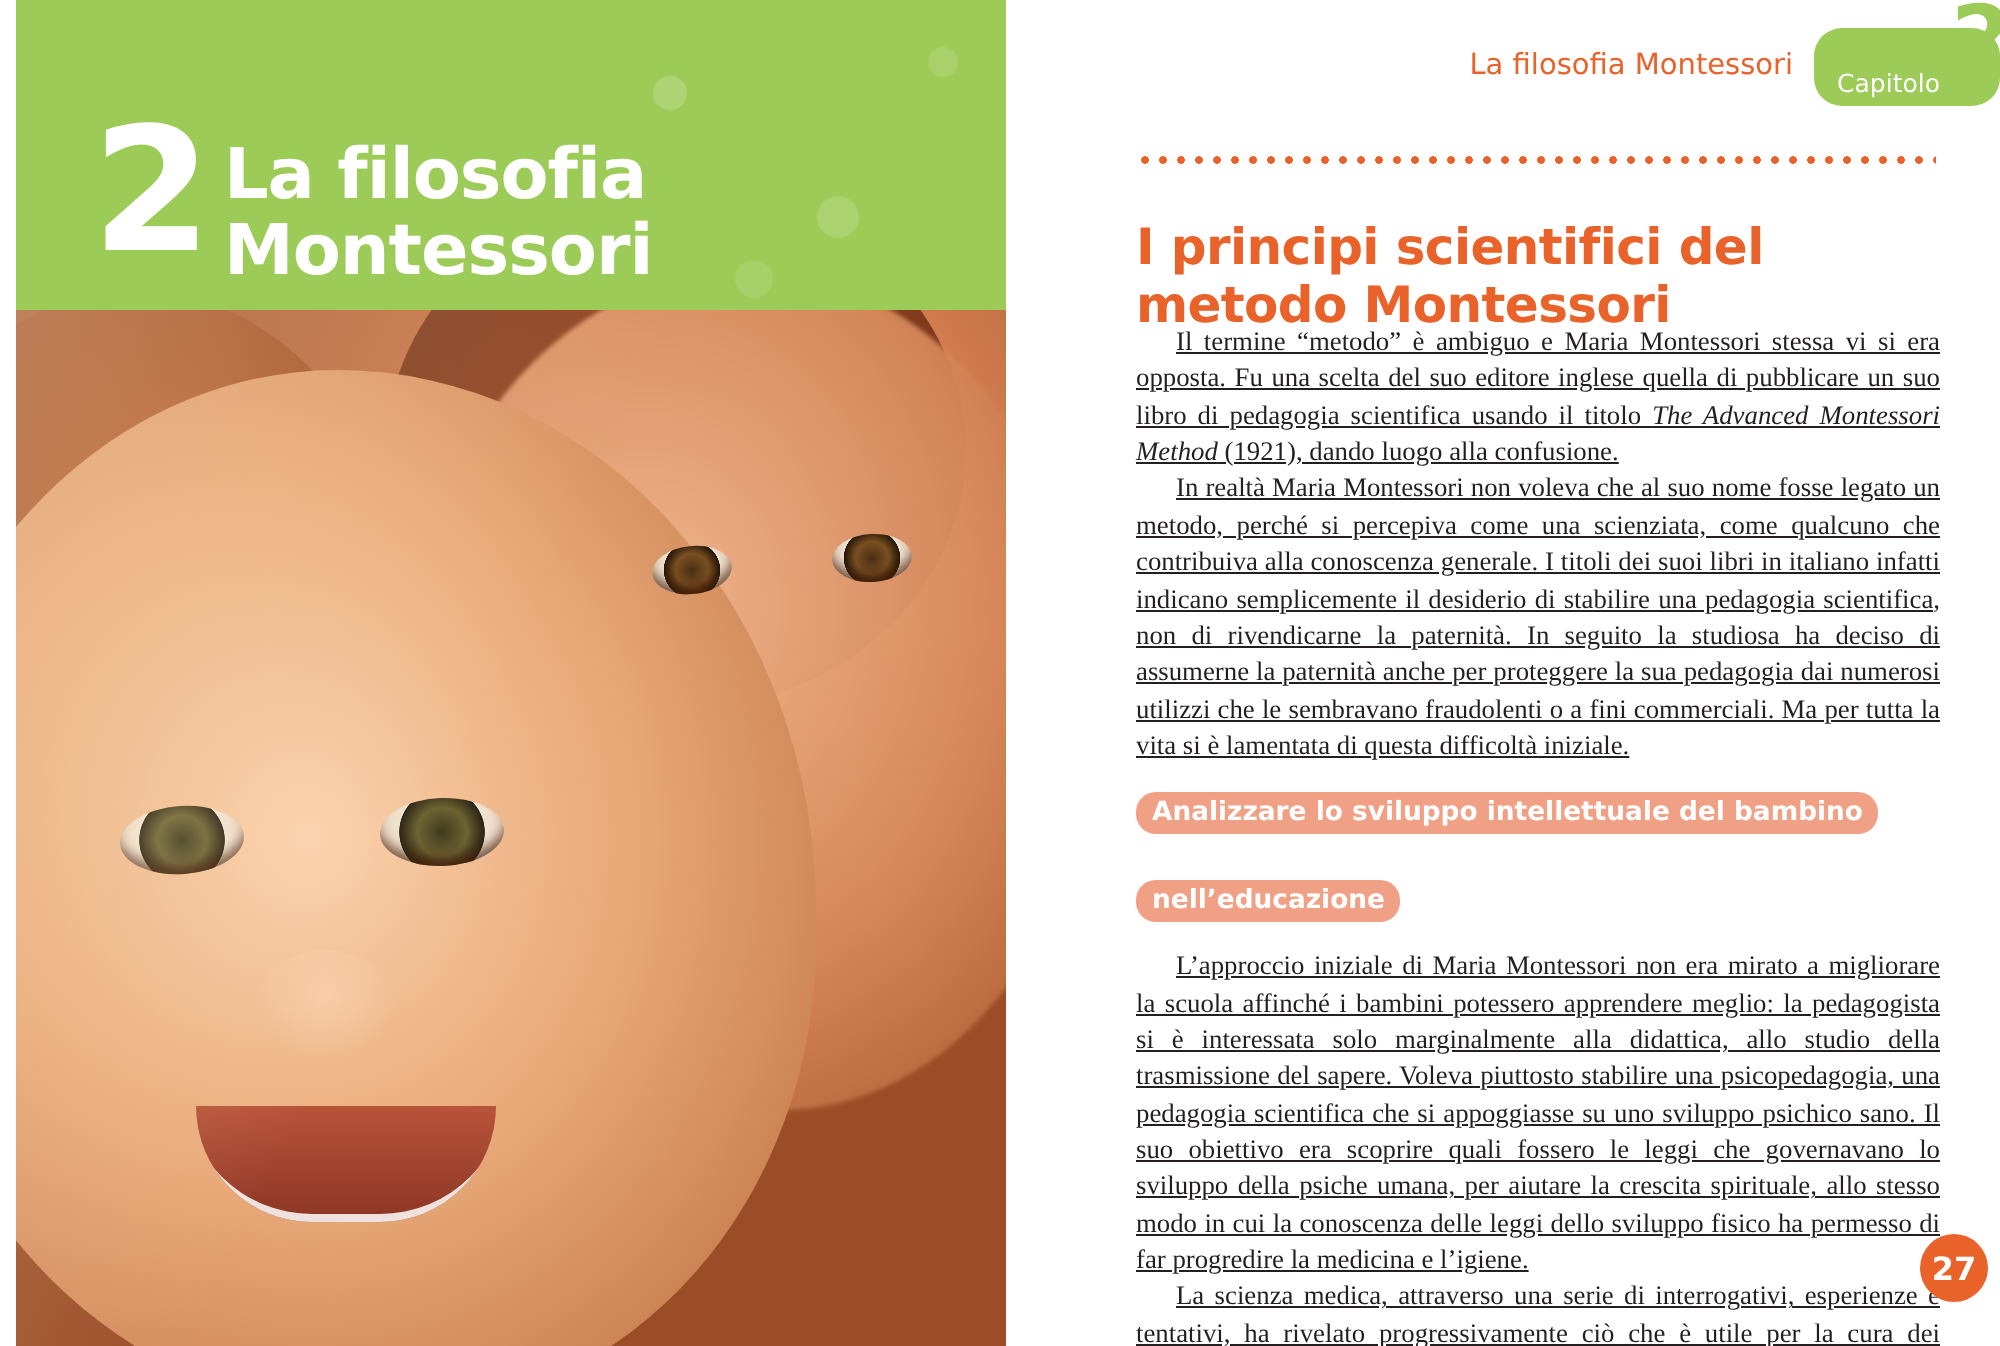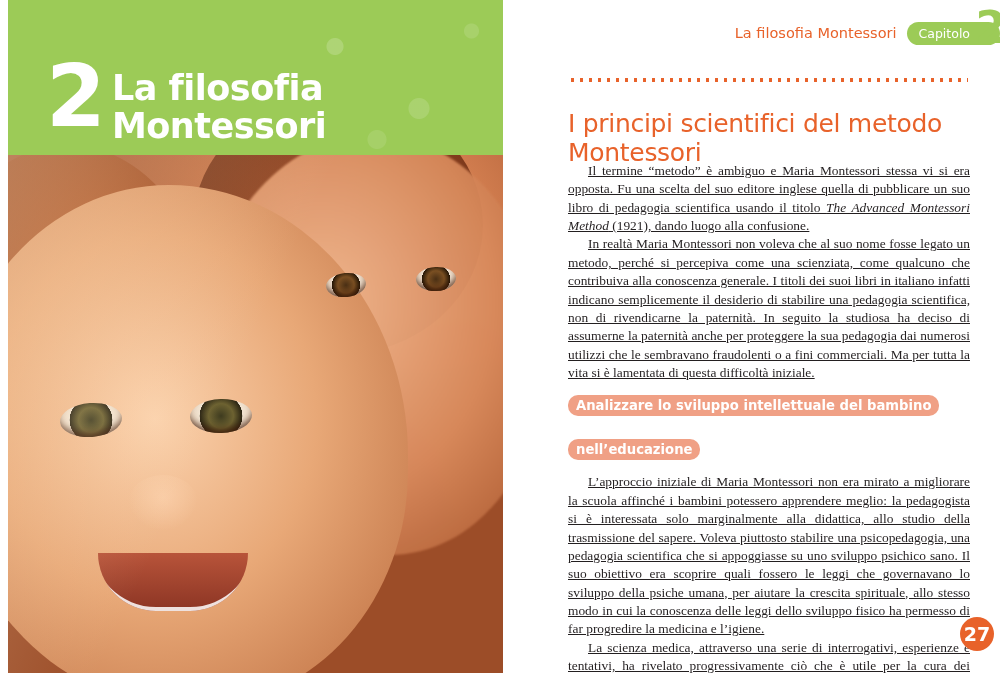--- a/index.html
+++ b/index.html
@@ -190,21 +190,21 @@
     font-family: "DejaVu Sans", sans-serif;
     font-weight: normal;
     margin-right: 10px;
     white-space: nowrap;
   }
   .rh-pill {
     display: inline-block;
     background: #9ccb57;
     color: #ffffff;
     border-radius: 14px;
-    padding: 4px 30px 4px 12px;
+    padding: 20px 30px 4px 12px;
     font-size: 12.5px;
     font-family: "DejaVu Sans", sans-serif;
     position: relative;
   }
   .rh-num {
     position: absolute;
     right: -6px;
     top: -16px;
     font-size: 44px;
     line-height: 1;
@@ -224,21 +224,21 @@
     background-repeat: repeat-x;
   }
 
   .section-title {
     position: absolute;
     left: 48px;
     top: 92px;
     width: 400px;
     font-size: 25px;
     line-height: 1.18;
-    font-weight: normal;
+    font-weight: bold;
     color: #e8622a;
     font-family: "DejaVu Sans", sans-serif;
     letter-spacing: -0.3px;
   }
 
   .body-col {
     position: absolute;
     left: 48px;
     top: 162px;
     width: 402px;
@@ -277,21 +277,21 @@
   .page-number {
     position: absolute;
     right: 6px;
     bottom: 22px;
     width: 34px;
     height: 34px;
     border-radius: 50%;
     background: #e8622a;
     color: #ffffff;
     font-family: "DejaVu Sans", sans-serif;
-    font-size: 19px;
+    font-size: 16px;
     font-weight: bold;
     display: flex;
     align-items: center;
     justify-content: center;
   }
 </style>
 </head>
 <body>
 
 <div class="page">

